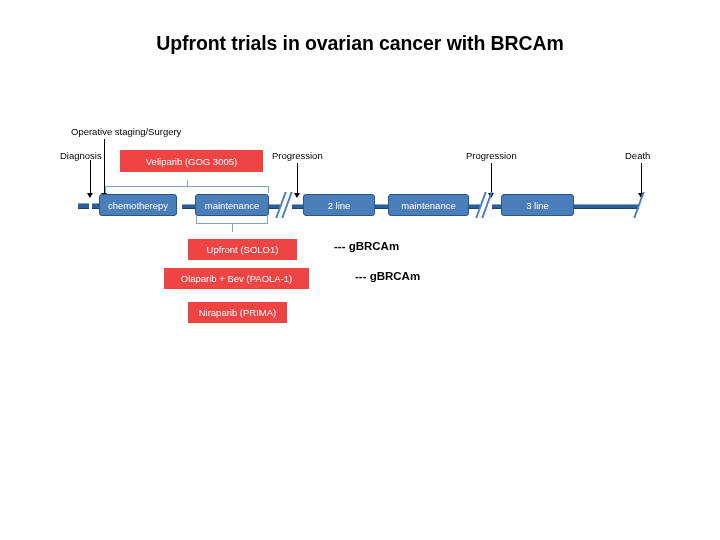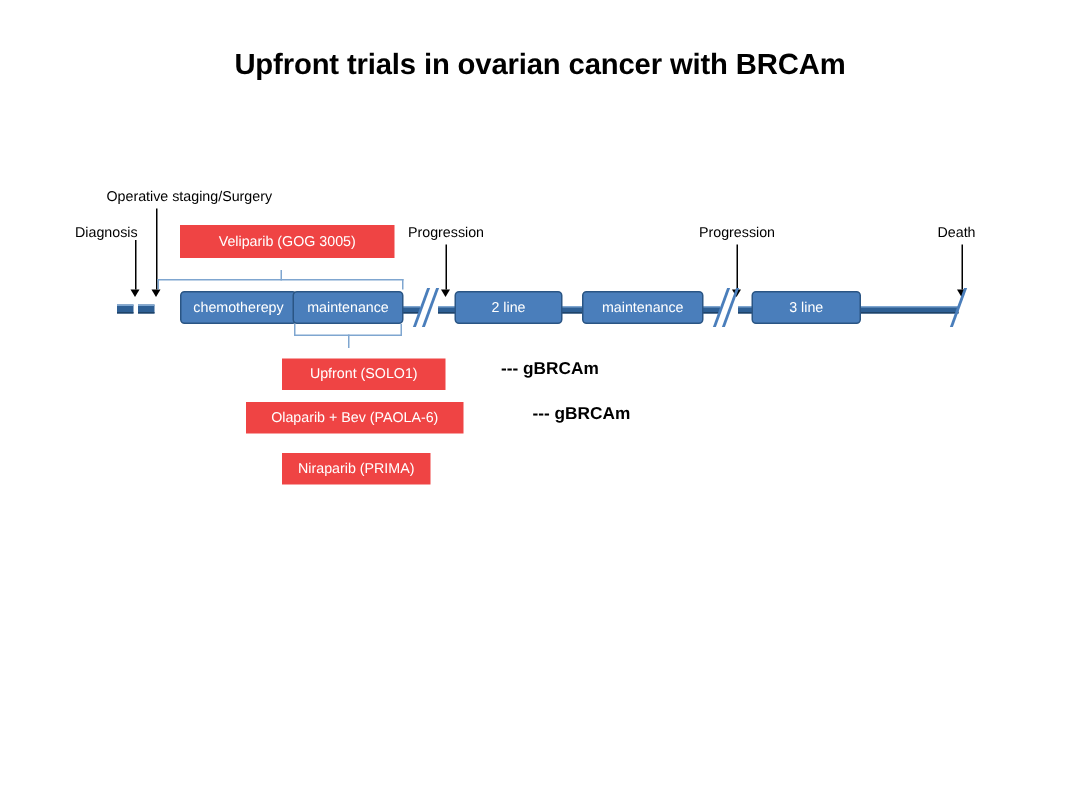--- a/index.html
+++ b/index.html
@@ -177,21 +177,21 @@
 </style>
 </head>
 <body>
 
 <div id="slide">
 
   <div class="slide-title">Upfront trials in ovarian cancer with BRCAm</div>
 
   <div class="caption" style="left:56px; top:126px;margin-left:15px;">Operative staging/Surgery</div>
 
-  <div class="caption" style="left:50px; top:150px;">Diagnosis</div>
+  <div class="caption" style="left:60px; top:150px;">Diagnosis</div>
 
   <div class="caption" style="left:272px; top:150px;">Progression</div>
 
   <div class="caption" style="left:466px; top:150px;">Progression</div>
 
   <div class="caption" style="left:625px; top:150px;">Death</div>
 
   <div class="down-arrow" style="left:86px; top:160px; height:38px;">
     <span class="shaft" style="height:33px;"></span>
     <span class="head" style="top:33px;"></span>
@@ -227,21 +227,21 @@
   <div class="tl-bar thin" style="left:292px; top:203.5px; width:12px;"></div>
 
   <div class="tl-bar thin" style="left:374px; top:203.5px; width:15px;"></div>
 
   <div class="tl-bar thin" style="left:468px; top:203.5px; width:12px;"></div>
 
   <div class="tl-bar thin" style="left:492px; top:203.5px; width:10px;"></div>
 
   <div class="tl-bar thin" style="left:573px; top:203.5px; width:66px;"></div>
 
-  <div class="tl-box" style="left:120px; top:194px; width:78px;">
+  <div class="tl-box" style="left:99px; top:194px; width:78px;">
     <span>chemotherepy</span>
   </div>
 
   <div class="tl-box" style="left:195px; top:194px; width:74px;">
     <span>maintenance</span>
   </div>
 
   <div class="tl-box" style="left:303px; top:194px; width:72px;">
     <span>2 line</span>
   </div>
@@ -277,21 +277,21 @@
 
   <div class="bracket bracket-down" style="left:196px; top:216px; width:72px; height:8px; border-left:1px solid #7fa6d0; border-right:1px solid #7fa6d0;"></div>
   <div class="bracket-stem" style="left:232px; top:223px; height:9px;"></div>
 
   <div class="trial-box" style="left:188px; top:239px; width:109px;">
     <span>Upfront (SOLO1)</span>
   </div>
   <div class="trial-note" style="left:286px; top:240px;">--- gBRCAm</div>
 
   <div class="trial-box" style="left:164px; top:268px; width:145px;">
-    <span>Olaparib + Bev (PAOLA-6)</span>
+    <span>Olaparib + Bev (PAOLA-1)</span>
   </div>
   <div class="trial-note" style="left:307px; top:270px;">--- gBRCAm</div>
 
   <div class="trial-box" style="left:188px; top:302px; width:99px;">
     <span>Niraparib (PRIMA)</span>
   </div>
 
 </div>
 
 </body></html>

